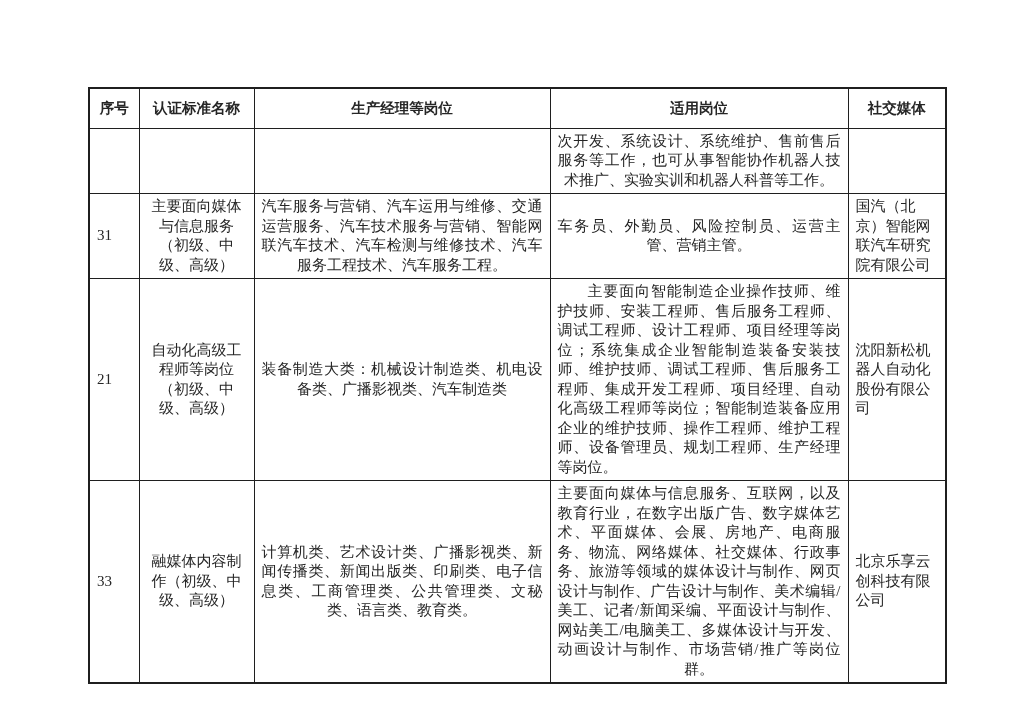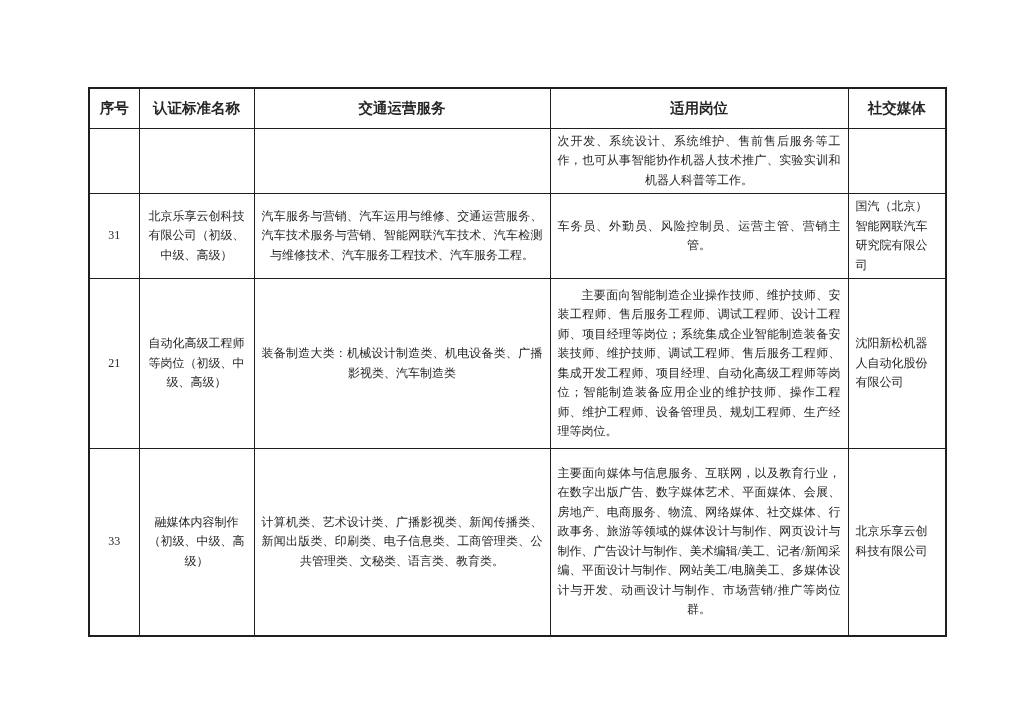--- a/index.html
+++ b/index.html
@@ -25,21 +25,21 @@
     left: 88px;
     top: 87px;
     width: 857px;
     border-collapse: collapse;
     table-layout: fixed;
     border: 2px solid #1f1f1f;
   }
   .cert-table th, .cert-table td {
     border: 1.5px solid #1f1f1f;
     padding: 3px 7px;
-    font-size: 12px;
+    font-size: 15px;
     line-height: 19.5px;
     vertical-align: middle;
     word-break: break-all;
     overflow: hidden;
     box-sizing: border-box;
   }
   .cert-table th {
     font-weight: bold;
     font-size: 14.5px;
     text-align: center;
@@ -55,55 +55,55 @@
     text-align: justify;
     text-align-last: center;
     text-justify: inter-ideograph;
   }
   .indent-para {
     text-align: justify;
     text-align-last: left;
     text-indent: 2em;
     text-justify: inter-ideograph;
   }
-  .c-idx { text-align: center; }
+  .c-idx { text-align: left; }
   .c-unit { text-align: left; padding: 3px 5px; }
 </style>
 </head>
 <body>
 
 <div class="page">
   <table class="cert-table">
     <colgroup>
       <col style="width:50px">
       <col style="width:115px">
       <col style="width:296px">
       <col style="width:298px">
       <col style="width:98px">
     </colgroup>
     <thead>
       <tr>
         <th>序号</th>
         <th>认证标准名称</th>
-        <th>交通运营服务</th>
+        <th>生产经理等岗位</th>
         <th>适用岗位</th>
         <th>社交媒体</th>
       </tr>
     </thead>
     <tbody>
       <tr class="row-cont">
         <td class="c-idx"></td>
         <td class="center"></td>
         <td class="justify-center"></td>
         <td class="justify-center">次开发、系统设计、系统维护、售前售后服务等工作，也可从事智能协作机器人技术推广、实验实训和机器人科普等工作。</td>
         <td class="c-unit"></td>
       </tr>
       <tr class="row-31">
         <td class="c-idx">31</td>
-        <td class="center">北京乐享云创科技有限公司（初级、中级、高级）</td>
+        <td class="center">主要面向媒体与信息服务（初级、中级、高级）</td>
         <td class="justify-center">汽车服务与营销、汽车运用与维修、交通运营服务、汽车技术服务与营销、智能网联汽车技术、汽车检测与维修技术、汽车服务工程技术、汽车服务工程。</td>
         <td class="justify-center">车务员、外勤员、风险控制员、运营主管、营销主管。</td>
         <td class="c-unit">国汽（北京）智能网联汽车研究院有限公司</td>
       </tr>
       <tr class="row-32">
         <td class="c-idx">21</td>
         <td class="center">自动化高级工程师等岗位（初级、中级、高级）</td>
         <td class="justify-center">装备制造大类：机械设计制造类、机电设备类、广播影视类、汽车制造类</td>
         <td class="indent-para">主要面向智能制造企业操作技师、维护技师、安装工程师、售后服务工程师、调试工程师、设计工程师、项目经理等岗位；系统集成企业智能制造装备安装技师、维护技师、调试工程师、售后服务工程师、集成开发工程师、项目经理、自动化高级工程师等岗位；智能制造装备应用企业的维护技师、操作工程师、维护工程师、设备管理员、规划工程师、生产经理等岗位。</td>
         <td class="c-unit">沈阳新松机器人自动化股份有限公司</td>

